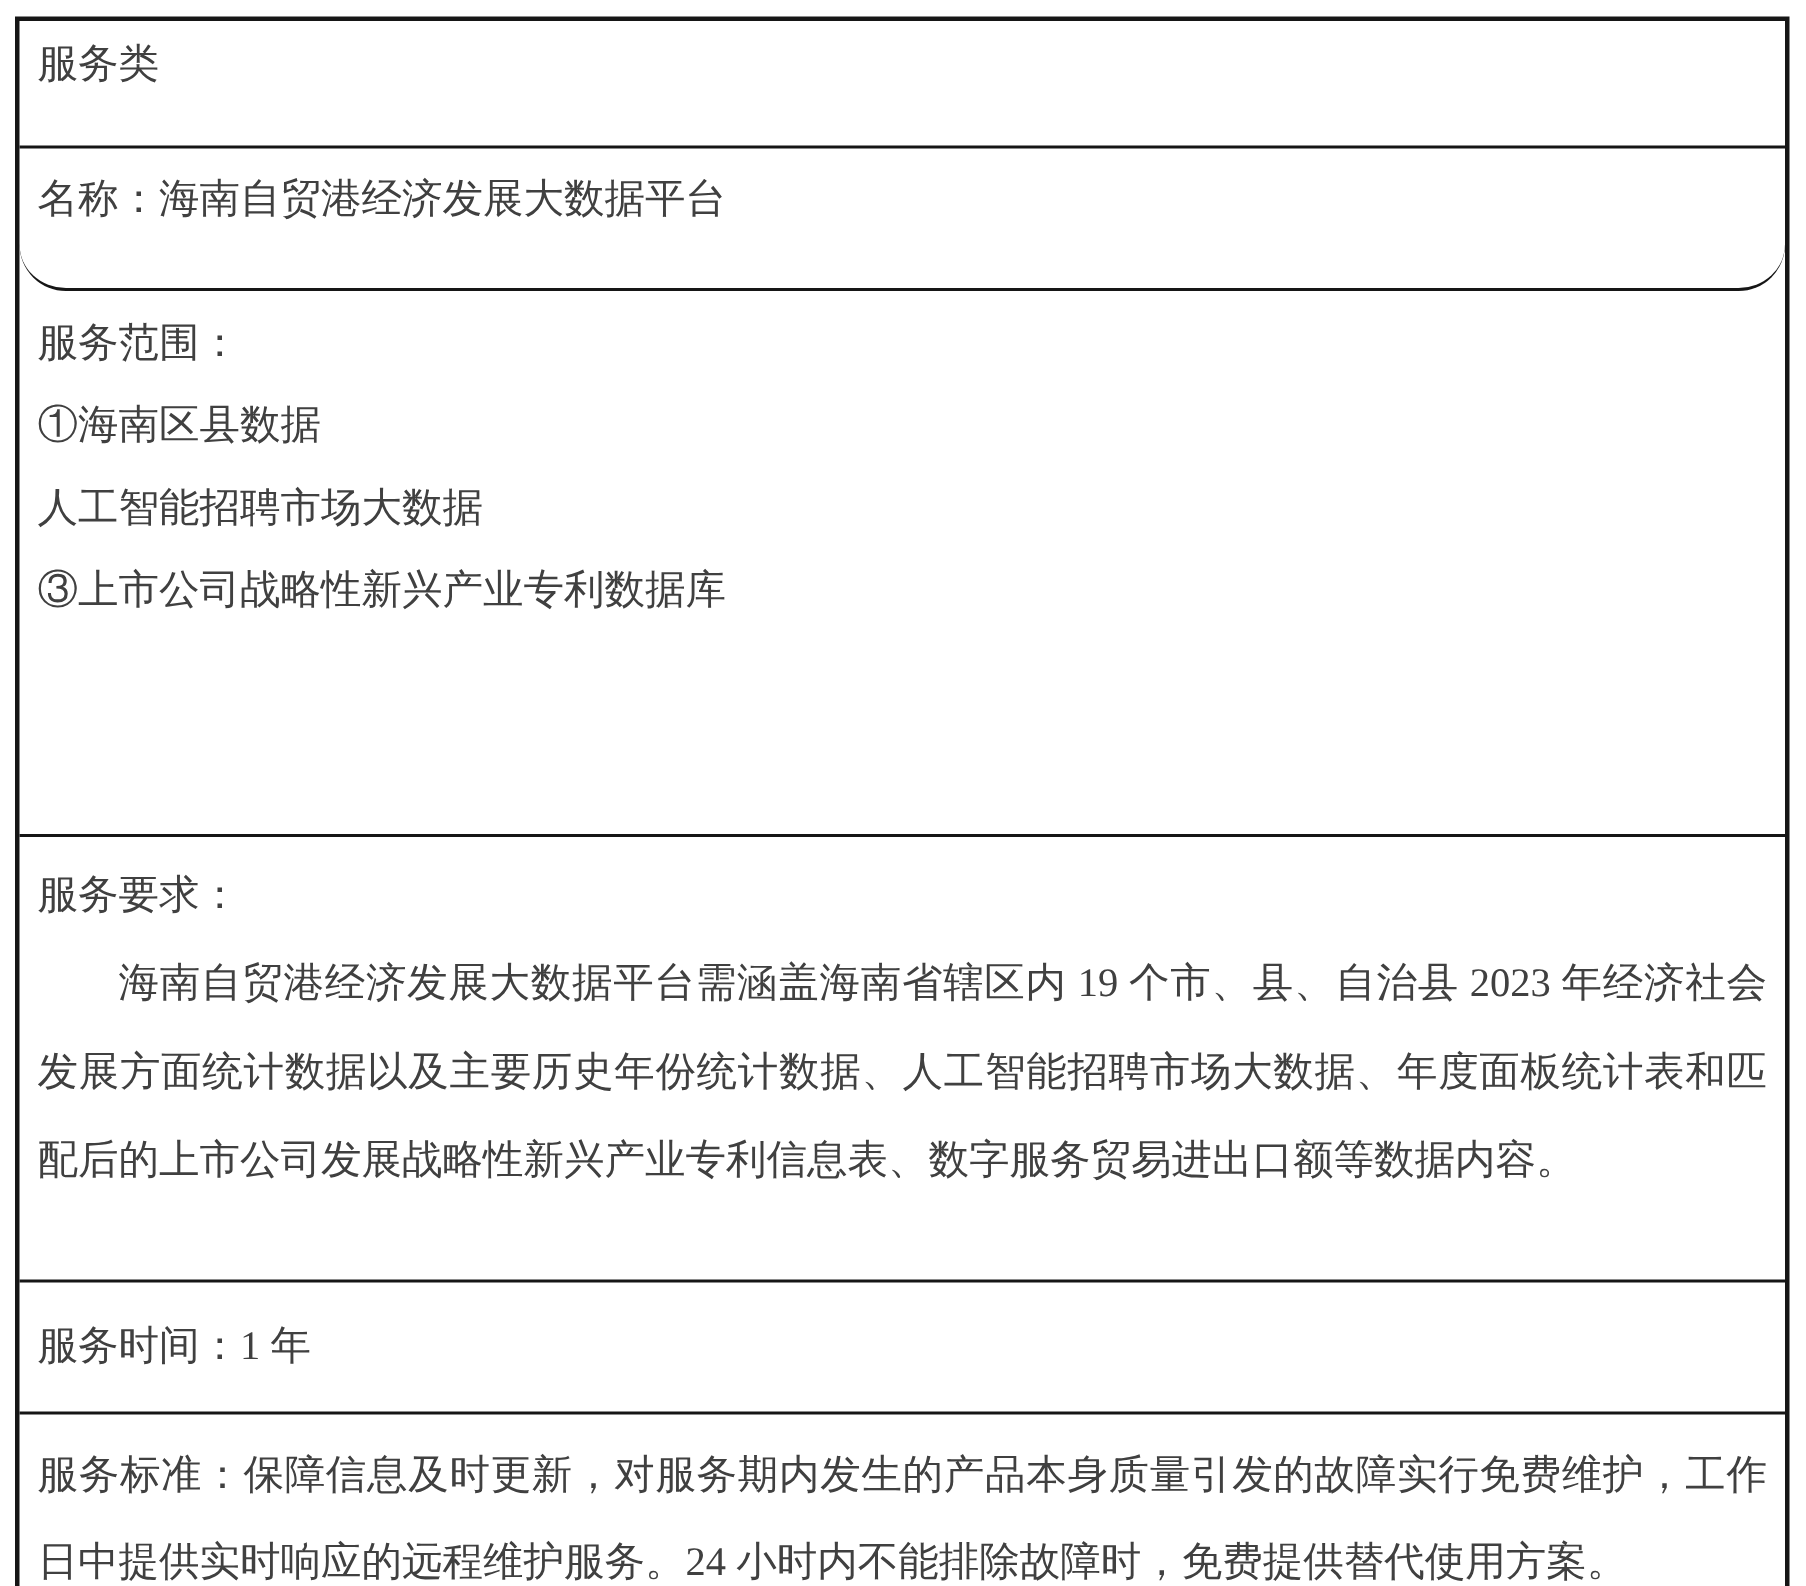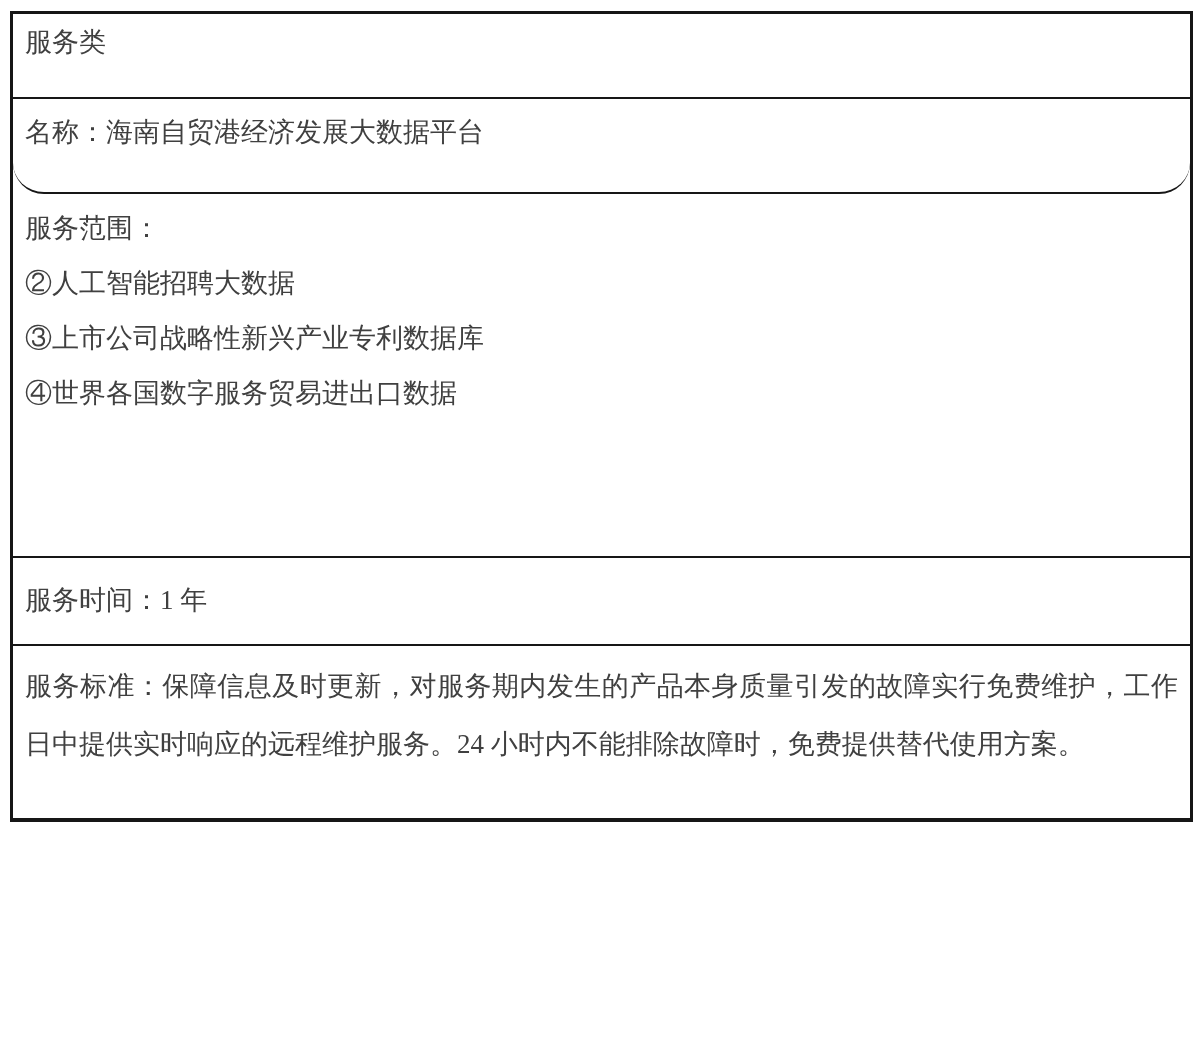--- a/index.html
+++ b/index.html
@@ -51,25 +51,29 @@
   <div class="doc-row row-category">
     <span>服务类</span>
   </div>
 
   <div class="doc-row row-name">
     <span>名称：海南自贸港经济发展大数据平台</span>
   </div>
 
   <div class="doc-row row-scope">
     <span class="scope-item">服务范围：</span>
-    <span class="scope-item">②人工智能招聘大数据</span>
+    <span class="scope-item">①海南区县数据</span>
+    <span class="scope-item">人工智能招聘市场大数据</span>
     <span class="scope-item">③上市公司战略性新兴产业专利数据库</span>
-    <span class="scope-item">④世界各国数字服务贸易进出口数据</span>
   </div>
 
+  <div class="doc-row row-require">
+    <div>服务要求：</div>
+    <div class="para-justified para-indent">海南自贸港经济发展大数据平台需涵盖海南省辖区内 19 个市、县、自治县 2023 年经济社会发展方面统计数据以及主要历史年份统计数据、人工智能招聘市场大数据、年度面板统计表和匹配后的上市公司发展战略性新兴产业专利信息表、数字服务贸易进出口额等数据内容。</div>
+  </div>
 
   <div class="doc-row row-duration">
     <span>服务时间：1 年</span>
   </div>
 
   <div class="doc-row row-standard">
     <div class="para-justified">服务标准：保障信息及时更新，对服务期内发生的产品本身质量引发的故障实行免费维护，工作日中提供实时响应的远程维护服务。24 小时内不能排除故障时，免费提供替代使用方案。</div>
   </div>
 
 </div>

